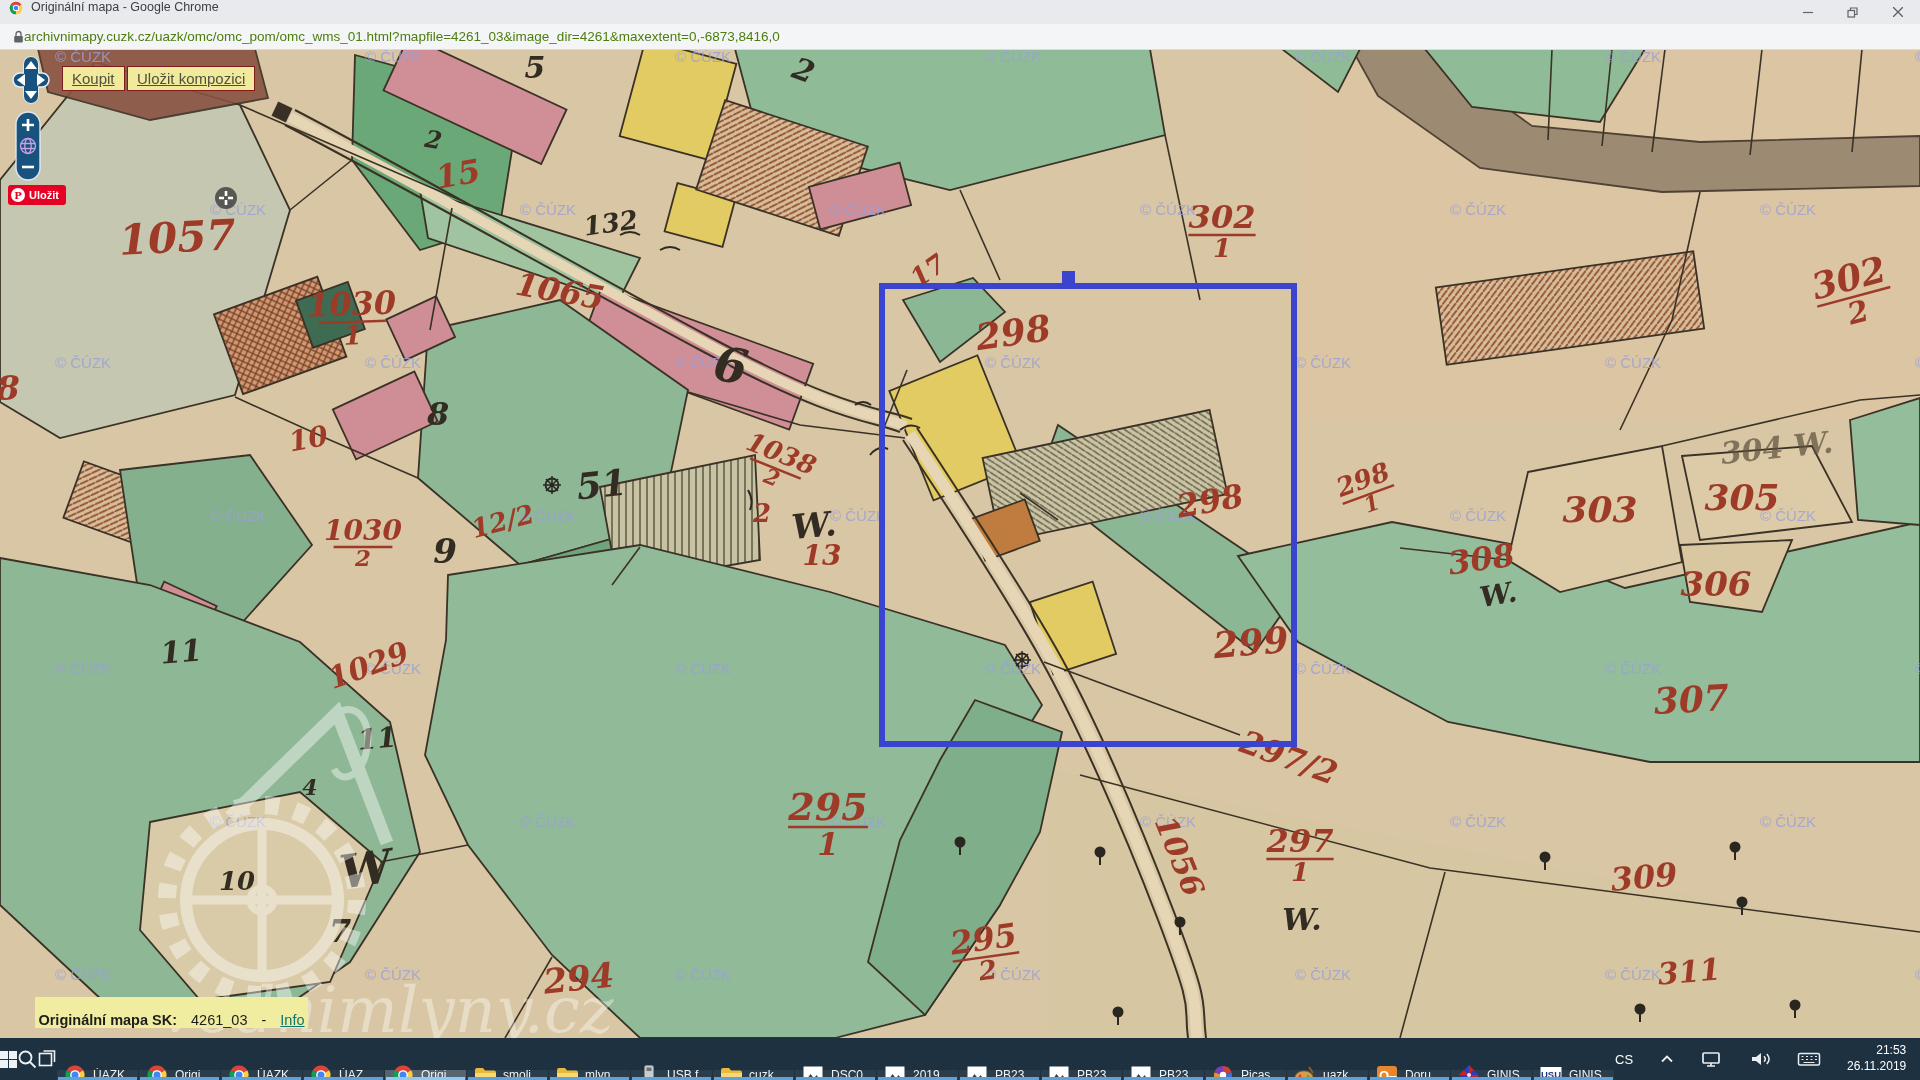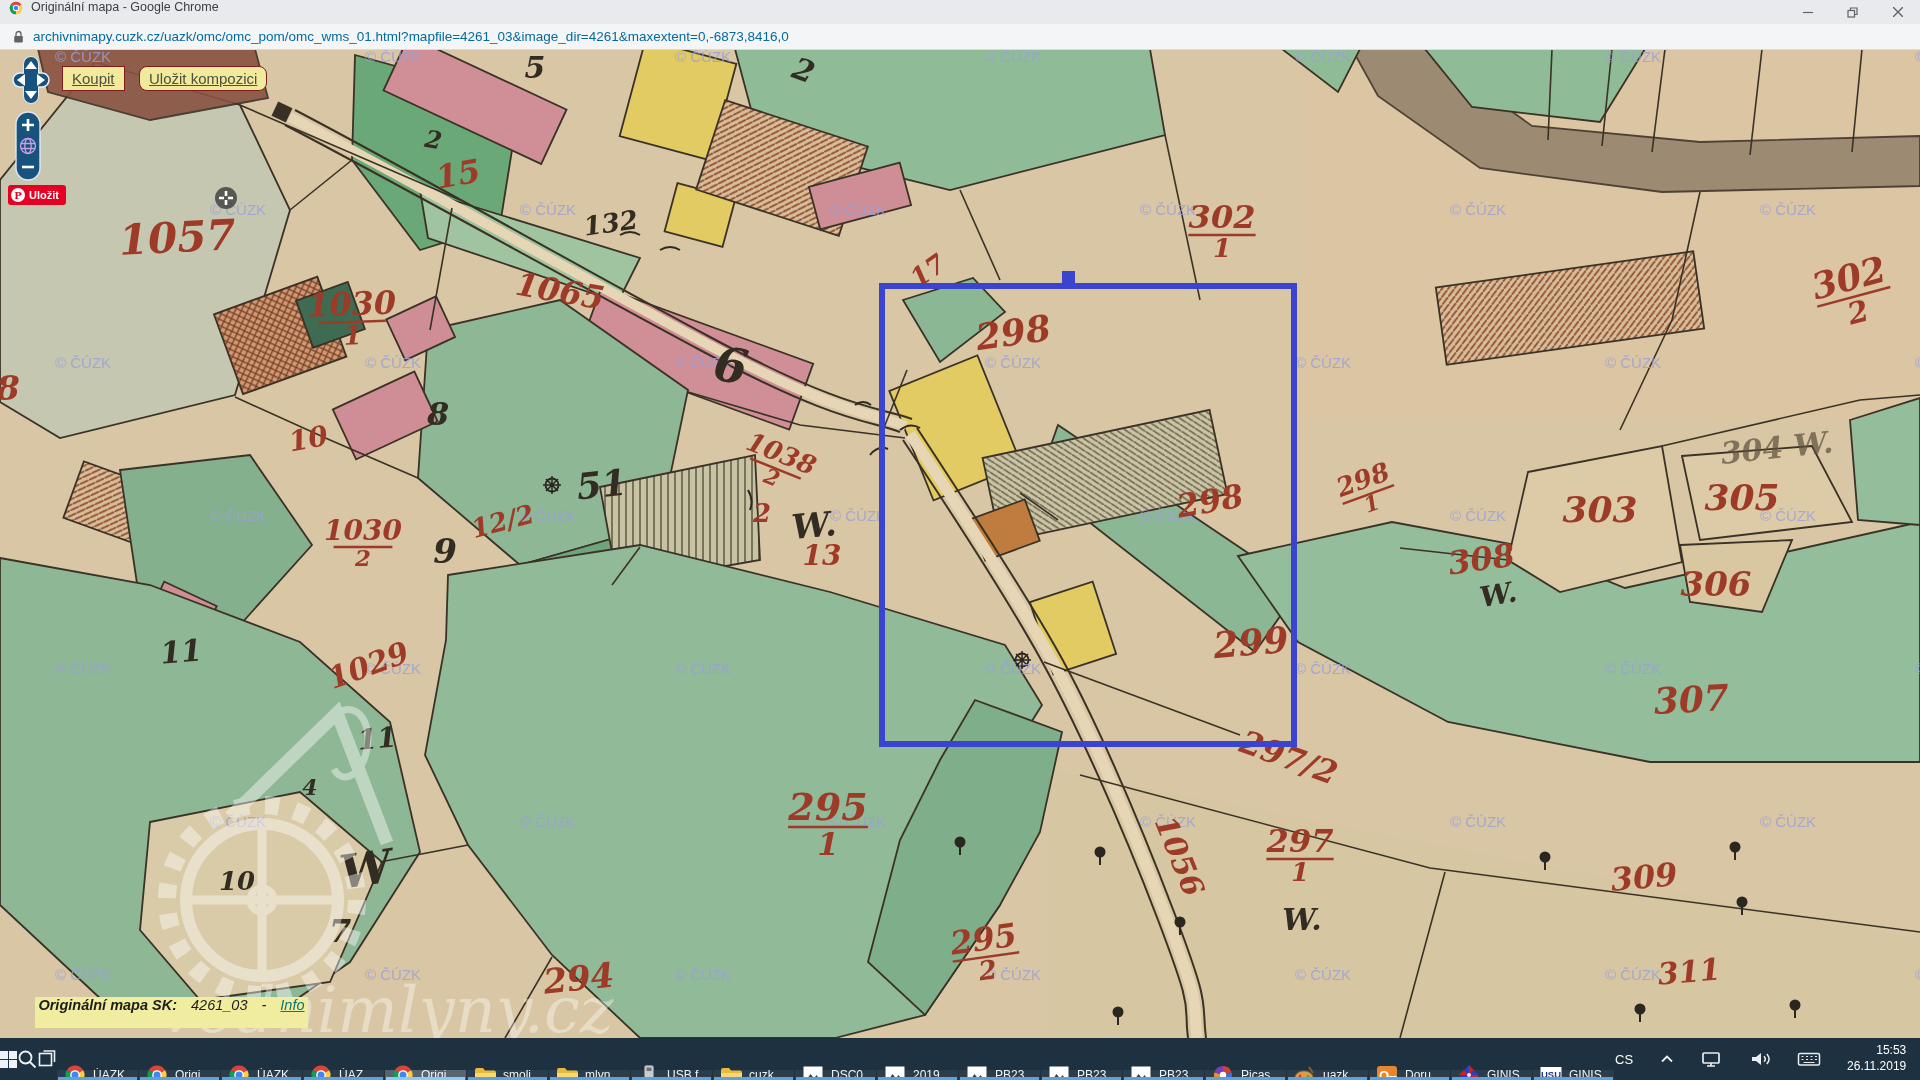--- a/index.html
+++ b/index.html
@@ -8,48 +8,48 @@
   #titlebar{position:absolute;left:0;top:0;width:1920px;height:24px;background:#e8eaed;
     display:flex;align-items:flex-start;border-bottom:1px solid #d6d8db;z-index:30;}
   #titlebar .fav{margin-left:8px;width:16px;height:16px;}
   #titlebar .ttl{margin-left:7px;font-size:12.5px;color:#3c4043;}
   #titlebar .sp{flex:1;}
   .winbtn{width:45px;height:24px;display:flex;align-items:center;justify-content:center;color:#5f6368;}
   .winbtn svg{display:block;}
   #urlbar{position:absolute;left:0;top:24px;width:1920px;height:25px;background:#f4f5f6;
     border-bottom:1px solid #d8dadd;display:flex;align-items:center;z-index:30;}
   #urlbar .lock{margin-left:13px;}
-  #urlbar .url{margin-left:9px;font-size:13.5px;color:#0369a1;white-space:nowrap;}
+  #urlbar .url{font-size:13.5px;color:#4d7c0f;white-space:nowrap;}
   
   #maparea{position:absolute;left:0;top:49px;width:1920px;height:989px;overflow:hidden;}
   #map-svg{position:absolute;left:0;top:0;z-index:1;}
   .ml{font-family:"DejaVu Serif",serif;font-style:italic;font-weight:bold;}
   .ml.r,text.ml.r{fill:#9e3a28;}
   .ml.k{fill:#322c22;}
   .ml.f{fill:#5f5240;opacity:.72;}
   .fl{stroke-width:2.4px;}
   .fl.r{stroke:#9e3a28;}
   .wm{font-family:"Liberation Sans",sans-serif;font-size:15px;fill:#9aa0d8;opacity:.8;}
   
   .ovl{position:absolute;z-index:5;}
   #pan-ctl{left:9px;top:6px;}
   #zoom-ctl{left:15px;top:62px;}
   .mapbtn{position:absolute;top:17px;background:#f1e99b;border:1px solid #7f1d1d;
     color:#50503c;font-size:15px;padding:3px 9px;text-decoration:underline;cursor:pointer;z-index:5;
     font-family:"Liberation Sans",sans-serif;}
   #btn-koupit{left:62px;}
-  #btn-ulozit-komp{left:139px;border-radius:8px;}
+  #btn-ulozit-komp{left:127px;}
   #pin-save{position:absolute;left:8px;top:136px;height:20px;background:#e60023;border-radius:3px;
     color:#fff;font-size:11px;font-weight:bold;display:flex;align-items:center;gap:4px;
     padding:0 7px 0 3px;z-index:5;cursor:pointer;}
   #pin-save .pico{width:14px;height:14px;border-radius:50%;background:#fff;color:#e60023;
     font-size:10px;font-weight:bold;display:flex;align-items:center;justify-content:center;
     font-family:"DejaVu Serif",serif;}
   #statusbar{position:absolute;left:35px;top:948px;width:273px;height:31px;background:#f1eda0;
-    display:flex;align-items:flex-start;justify-content:center;gap:14px;font-size:14.5px;color:#1d1d1d;z-index:6;font-style:italic;}
+    display:flex;align-items:flex-end;justify-content:center;gap:14px;font-size:14.5px;color:#1d1d1d;z-index:6;}
   #statusbar .b{font-weight:bold;}
   #statusbar a{color:#0f766e;text-decoration:underline;cursor:pointer;}
   
   #taskbar{position:absolute;left:0;top:1038px;width:1920px;height:42px;background:#1e3140;
     display:flex;align-items:stretch;z-index:40;}
   .sysbtn{width:46px;display:flex;align-items:center;justify-content:center;}
   #tb-items{display:flex;align-items:stretch;margin-top:32px;}
   .tb-btn{width:73px;margin-right:1px;display:flex;align-items:center;gap:5px;padding:0 3px 0 5px;
     position:relative;background:rgba(255,255,255,.06);}
   .tb-btn::after{content:"";position:absolute;left:1px;right:1px;bottom:0;height:3px;background:#5ea2dc;}
@@ -735,21 +735,21 @@
       </svg>
     <svg width="22" height="18">
       <path d="M3,7 v4 h4 l5,4 V3 L7,7 Z" fill="#eaeef1"></path>
       <path d="M15,6.2 q2.6,2.8 0,5.6 M17.8,4 q4.6,5 0,10" fill="none" stroke="#eaeef1" stroke-width="1.5"></path>
       </svg>
     <svg width="24" height="18" fill="none" stroke="#eaeef1" stroke-width="1.5">
       <rect x="1.5" y="3.5" width="21" height="11.5" rx="1.5"></rect>
       <path d="M4.5,6.5 h2 M9,6.5 h2 M13.5,6.5 h2 M18,6.5 h2 M4.5,9.5 h2 M9,9.5 h2 M13.5,9.5 h2 M18,9.5 h2 M6.5,12.5 h11" stroke-width="1.2"></path>
       </svg>
     <div id="clock">
-      <div>15:53</div>
+      <div>21:53</div>
       <div>26.11.2019</div>
     </div>
     <div id="notif">
       <svg width="22" height="20" fill="none" stroke="#eaeef1" stroke-width="1.6">
         <path d="M3,3.5 H19 V15 H9.5 L5.5,18 V15 H3 Z"></path>
         <path d="M6,7.5 h10 M6,11 h7" stroke-width="1.3"></path>
         </svg>
       <span class="badge">1</span>
     </div>
   </div>

